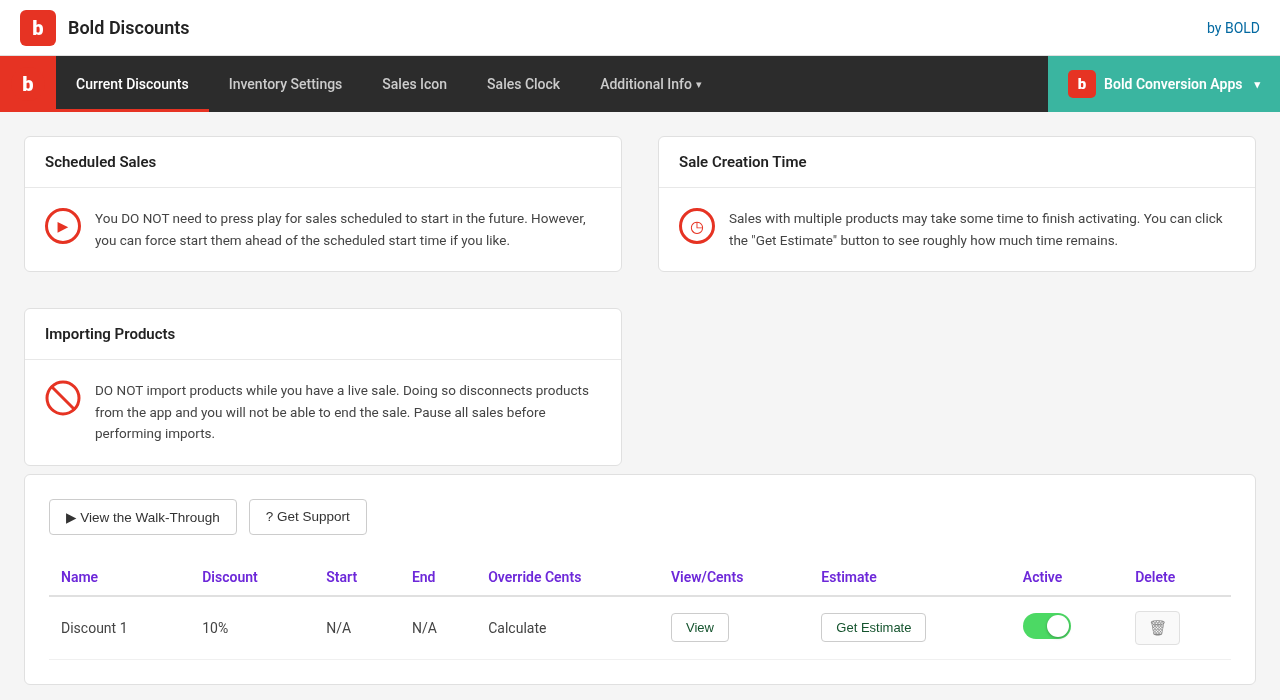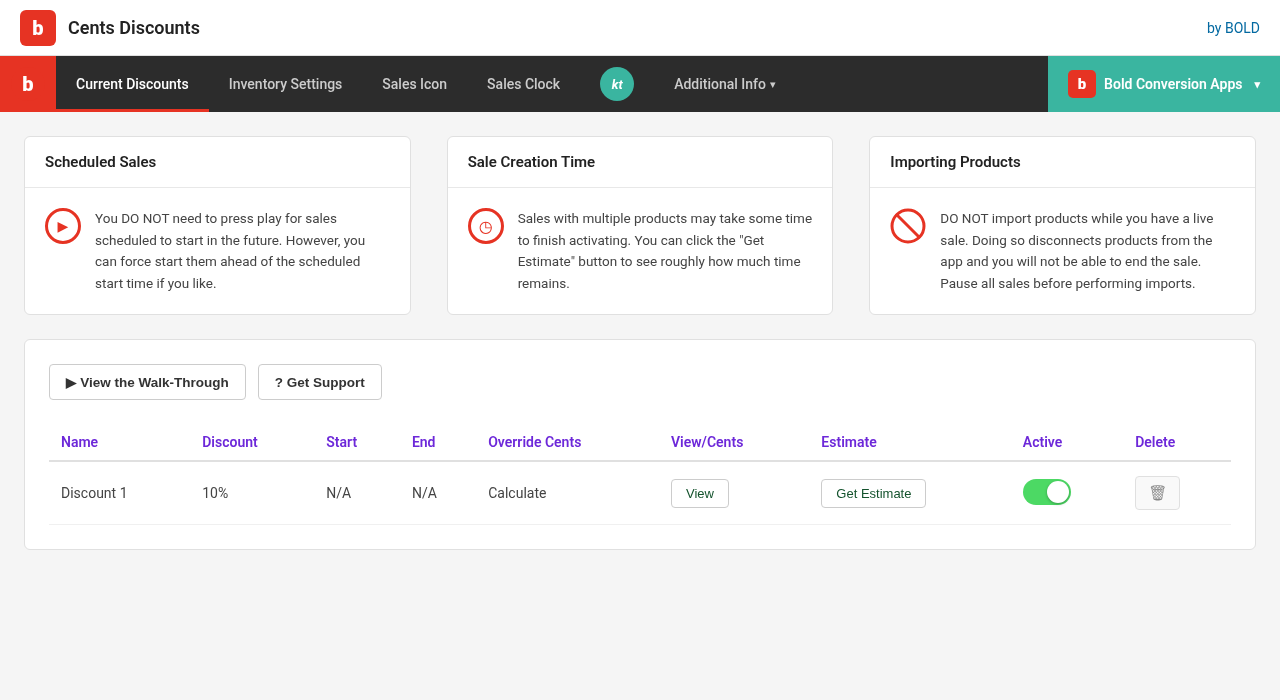--- a/index.html
+++ b/index.html
@@ -133,23 +133,23 @@
 
     
     .main-content {
       padding: 24px 24px 24px 24px;
       max-width: 1280px;
     }
 
     
     .cards-row {
       display: grid;
-      grid-template-columns: 1fr 1fr 1fr;
+      grid-template-columns: 1fr 1fr;
       gap: 36px;
-      margin-bottom: 24px;
+      margin-bottom: 8px;
     }
     .info-card {
       background: white;
       border: 1px solid #e0e0e0;
       border-radius: 6px;
       overflow: hidden;
     }
     .info-card-header {
       padding: 16px 20px;
       font-size: 15px;
@@ -216,21 +216,20 @@
       border: 1px solid #ccc;
       background: white;
       padding: 9px 16px;
       border-radius: 4px;
       font-size: 13.5px;
       color: #333;
       cursor: pointer;
       display: flex;
       align-items: center;
       gap: 6px;
-      font-weight: bold;
     }
 
     
     .discount-table {
       width: 100%;
       border-collapse: collapse;
       font-size: 14px;
     }
     .discount-table th {
       text-align: left;
@@ -290,21 +289,21 @@
     }
   </style>
 </head>
 <body>
 
 <div class="top-bar">
   <div class="top-bar-left">
     <div class="top-logo-red">
       <span>b</span>
     </div>
-    <span class="top-bar-title">Cents Discounts</span>
+    <span class="top-bar-title">Bold Discounts</span>
   </div>
   <div class="top-bar-right">by BOLD</div>
 </div>
 
 <nav class="nav-bar">
   <div class="nav-home">
     <div class="nav-home-logo">
       <span>b</span>
     </div>
   </div>
@@ -312,25 +311,20 @@
     <span>Current Discounts</span>
   </div>
   <div class="nav-item">
     <span>Inventory Settings</span>
   </div>
   <div class="nav-item">
     <span>Sales Icon</span>
   </div>
   <div class="nav-item">
     <span>Sales Clock</span>
-  </div>
-  <div class="nav-item">
-    <div class="nav-item-icon-circle">
-      <span>kt</span>
-    </div>
   </div>
   <div class="nav-item">
     <span>Additional Info</span>
     <span class="chevron">▾</span>
   </div>
   <div class="nav-spacer"></div>
   <div class="nav-item-bold-conversion">
     <div class="nav-bold-icon">b</div>
     <span>Bold Conversion Apps</span>
     <span class="chevron">▾</span>

